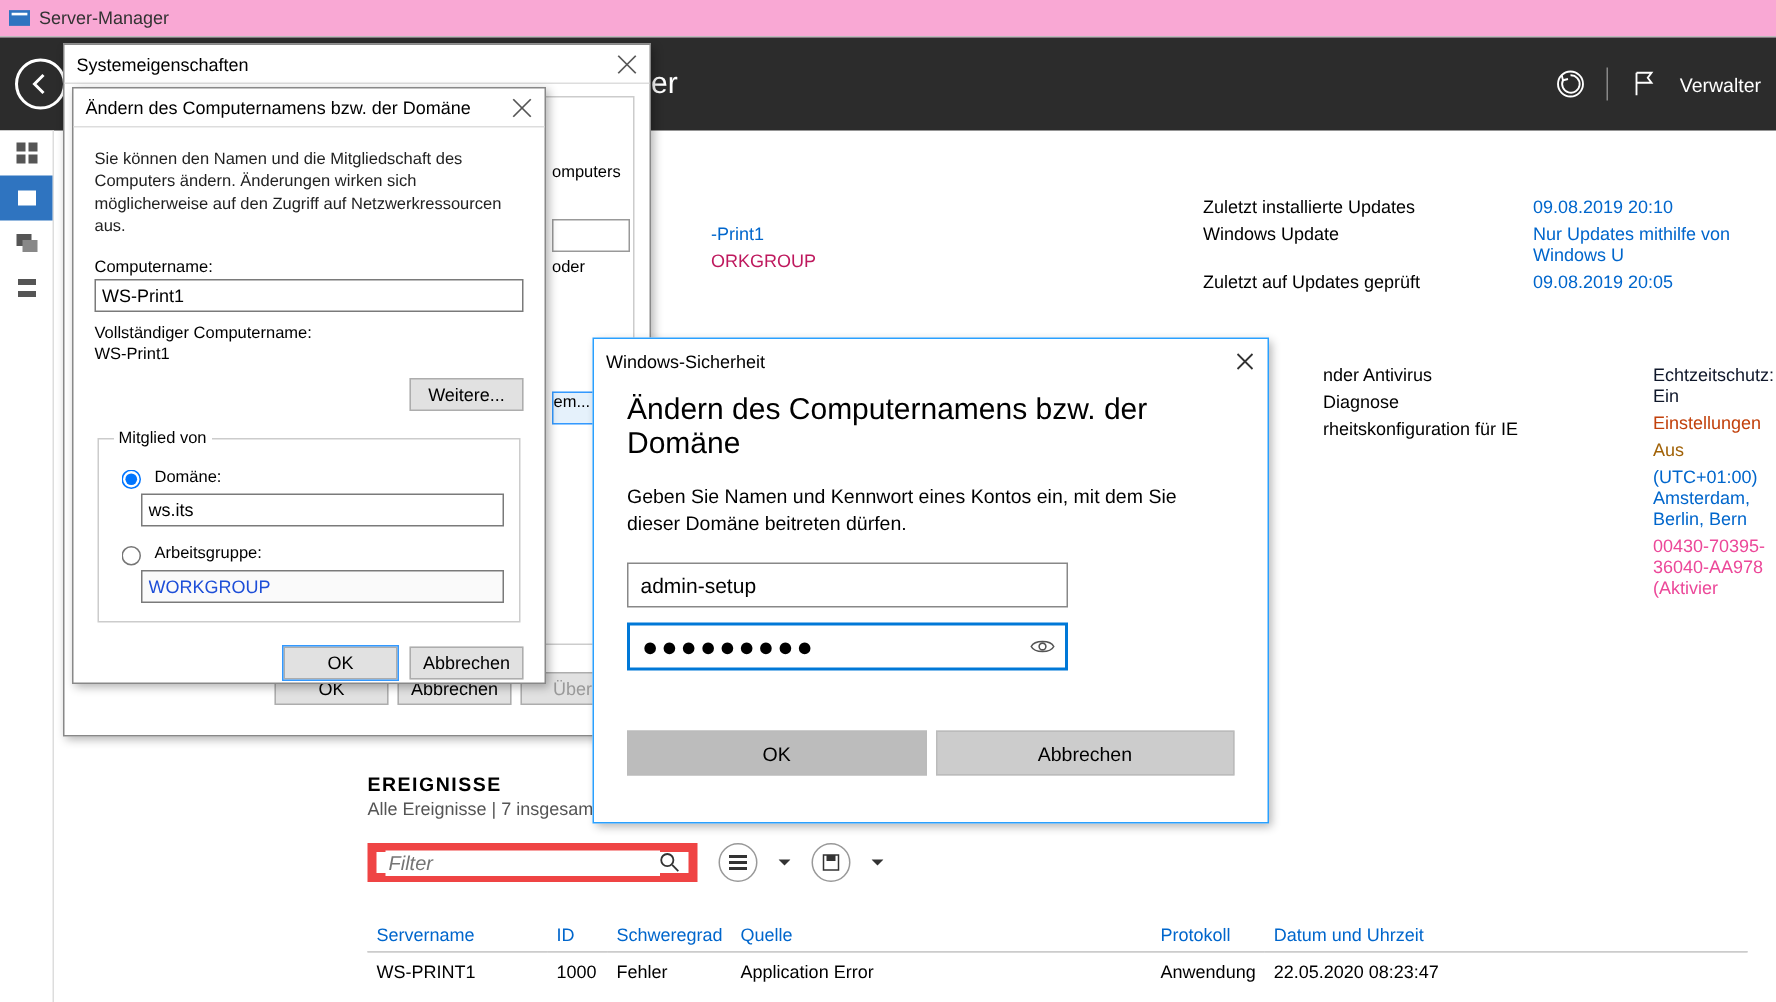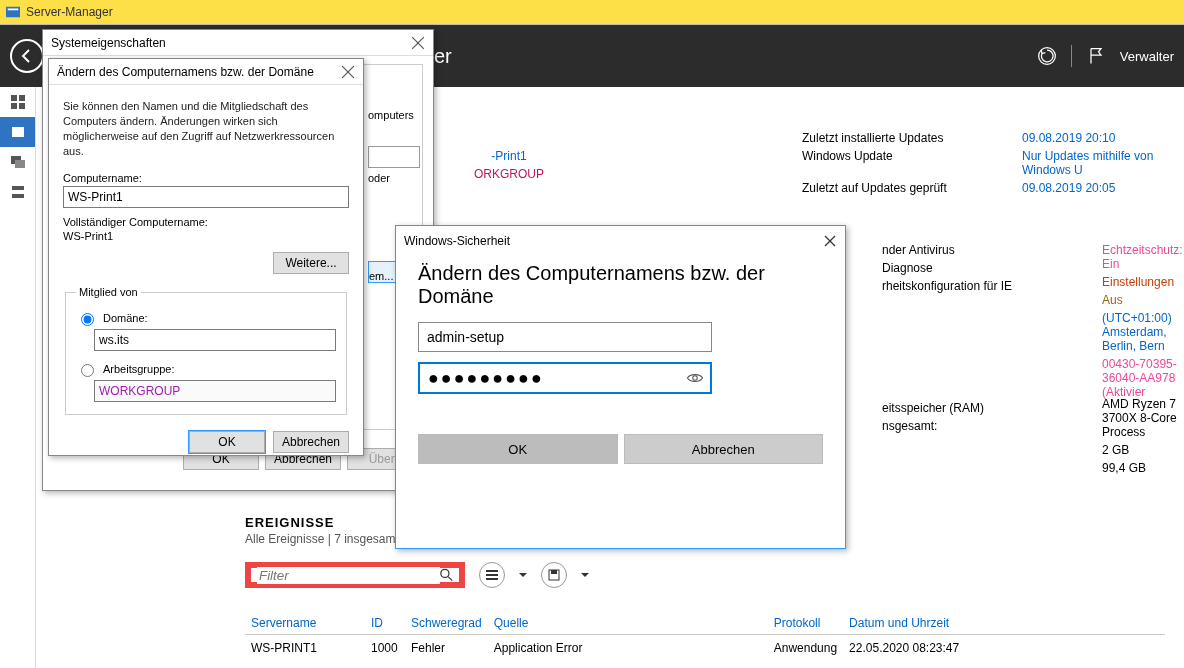--- a/index.html
+++ b/index.html
@@ -1,19 +1,19 @@
 <!DOCTYPE html>
 <html><head>
 <meta charset="utf-8">
 <style>
   * { box-sizing: border-box; font-family: "Segoe UI", Arial, sans-serif; }
   body { margin: 0; width: 1184px; height: 668px; overflow: hidden; background: #fff; position: relative; font-size: 12px; }
 
   
-  .titlebar { height: 25px; display: flex; align-items: center; padding: 0 6px; background: #fde047; border-bottom: 1px solid #bbb; }
+  .titlebar { height: 25px; display: flex; align-items: center; padding: 0 6px; background: #f9a8d4; border-bottom: 1px solid #bbb; }
   .titlebar .ic { width: 14px; height: 14px; margin-right: 6px; }
   .titlebar span { font-size: 12px; color: #333; }
 
   .ribbon { height: 62px; background: #2c2c2c; color: #fff; display: flex; align-items: center; position: relative; }
   .ribbon .back { width: 34px; height: 34px; border: 2px solid #fff; border-radius: 50%; display: flex; align-items: center; justify-content: center; margin-left: 10px; }
   .ribbon .title { font-size: 20px; font-weight: 300; margin-left: 380px; }
   .ribbon .right { position: absolute; right: 10px; display: flex; align-items: center; gap: 14px; font-size: 13px; }
   .ribbon .right svg { width: 20px; height: 20px; }
   .ribbon .sep { width: 1px; height: 22px; background: #888; }
 
@@ -53,42 +53,42 @@
   .dlg-name { left: 48px; top: 58px; width: 316px; height: 398px; }
   .dlg-name .body { padding: 14px 14px 10px 14px; }
   .dlg-name .desc { font-size: 11px; color: #222; line-height: 1.35; margin-bottom: 14px; }
   .dlg-name label { font-size: 11px; display: block; margin-bottom: 2px; }
   .dlg-name input[type=text] { width: 100%; height: 22px; border: 1px solid #7a7a7a; padding: 0 4px; font-size: 12px; }
   .dlg-name .readonly { font-size: 11px; margin: 2px 0 10px 0; }
   .dlg-name .more { display: flex; justify-content: flex-end; margin: 6px 0 12px 0; }
   .dlg-name fieldset { border: 1px solid #ccc; padding: 8px 10px 12px 10px; }
   .dlg-name fieldset legend { font-size: 11px; padding: 0 3px; }
   .dlg-name .radio-row { display: flex; align-items: center; gap: 6px; margin: 4px 0 3px 0; font-size: 11px; }
-  .dlg-name .wginput { color: #a21caf; }
+  .dlg-name .wginput { color: #1d4ed8; }
   .dlg-name .foot { display: flex; gap: 8px; justify-content: flex-end; margin-top: 16px; }
 
   
   .dlg-sec { left: 395px; top: 225px; width: 451px; height: 324px; border: 1px solid #29a0ff; }
   .dlg-sec .dlg-title { border: none; height: 30px; font-size: 12px; }
   .dlg-sec .body { padding: 6px 22px 18px 22px; }
   .dlg-sec h2 { font-size: 20px; font-weight: 400; margin: 0 0 14px 0; color: #000; }
   .dlg-sec p { font-size: 13px; margin: 0 0 18px 0; line-height: 1.35; }
   .dlg-sec input.cred { width: 294px; height: 30px; border: 1px solid #888; padding: 0 8px; font-size: 14px; display: block; margin-bottom: 10px; }
   .dlg-sec .pwwrap { position: relative; width: 294px; }
   .dlg-sec input.pw { border: 2px solid #0078d7; width: 294px; height: 32px; padding: 0 30px 0 8px; font-size: 18px; letter-spacing: 2px; }
   .dlg-sec .eye { position: absolute; right: 8px; top: 50%; transform: translateY(-50%); }
   .dlg-sec .foot { display: flex; gap: 6px; margin-top: 40px; }
   .dlg-sec .foot button { flex: 1; height: 30px; background: #ccc; border: 1px solid #bbb; font-size: 13px; cursor: pointer; }
   .dlg-sec .foot button.primary { background: #bcbcbc; }
 
   
   .behind-input { position: absolute; left: 368px; top: 146px; width: 52px; height: 22px; border: 1px solid #999; background: #fff; }
   .behind-txt1 { position: absolute; left: 368px; top: 109px; font-size: 11px; }
   .behind-txt2 { position: absolute; left: 368px; top: 172px; font-size: 11px; }
-  .behind-btn { position: absolute; left: 368px; top: 261px; height: 22px; width: 34px; border: 1px solid #3399ff; background: #e5f1fb; font-size: 11px; overflow: hidden; display: flex; align-items: flex-end; }
+  .behind-btn { position: absolute; left: 368px; top: 261px; height: 22px; width: 34px; border: 1px solid #3399ff; background: #e5f1fb; font-size: 11px; overflow: hidden; display: flex; align-items: flex-start; }
 
   .props-grid { display: grid; grid-template-columns: 220px auto; row-gap: 4px; font-size: 12px; }
 </style>
 </head>
 <body>
 
 <div class="titlebar">
   <svg class="ic" viewBox="0 0 16 16">
       <rect width="16" height="12" y="2" fill="#2f74c0"></rect>
       <rect x="2" y="4" width="12" height="2" fill="#fff"></rect>
@@ -139,61 +139,49 @@
     </div>
   <div class="item">
       <svg viewBox="0 0 16 16">
         <rect x="2" y="2" width="12" height="4" fill="#555"></rect>
         <rect x="2" y="10" width="12" height="4" fill="#555"></rect>
       </svg>
     </div>
 </div>
 
 <div class="content">
-  <div style="position:absolute; left:438px; top:62px; display:flex; flex-direction:column; gap:4px;text-align:center;">
+  <div style="position:absolute; left:438px; top:62px; display:flex; flex-direction:column; gap:4px;">
     <span class="lnk" style="color:#0066cc">-Print1</span>
     <span class="lnk" style="color:#be185d">ORKGROUP</span>
   </div>
 
   <div style="position:absolute; left:766px; top:44px;" class="props-grid">
     <span>Zuletzt installierte Updates</span>
     <span style="color:#0066cc">09.08.2019 20:10</span>
     <span>Windows Update</span>
     <span style="color:#0066cc">Nur Updates mithilfe von Windows U</span>
     <span>Zuletzt auf Updates geprüft</span>
     <span style="color:#0066cc">09.08.2019 20:05</span>
   </div>
 
   <div style="position:absolute; left:846px; top:156px;" class="props-grid">
     <div style="grid-column:1; display:flex; flex-direction:column; gap:4px; width:140px;">
       <span>nder Antivirus</span>
       <span>Diagnose</span>
       <span>rheitskonfiguration für IE</span>
     </div>
     <div style="grid-column:2; display:flex; flex-direction:column; gap:4px;">
-      <span style="color:#ec4899">Echtzeitschutz: Ein</span>
+      <span style="color:#0f172a">Echtzeitschutz: Ein</span>
       <span style="color:#c2410c">Einstellungen</span>
       <span style="color:#a16207">Aus</span>
       <span style="color:#0066cc">(UTC+01:00) Amsterdam, Berlin, Bern</span>
       <span style="color:#ec4899">00430-70395-36040-AA978 (Aktivier</span>
     </div>
   </div>
 
-  <div style="position:absolute; left:846px; top:310px;" class="props-grid">
-    <div style="grid-column:1; display:flex; flex-direction:column; gap:4px; width:140px;">
-      <span></span>
-      <span>eitsspeicher (RAM)</span>
-      <span>nsgesamt:</span>
-    </div>
-    <div style="grid-column:2; display:flex; flex-direction:column; gap:4px;">
-      <span>AMD Ryzen 7 3700X 8-Core Process</span>
-      <span>2 GB</span>
-      <span>99,4 GB</span>
-    </div>
-  </div>
 </div>
 
 <div class="events">
   <h3>EREIGNISSE</h3>
   <div class="sub">Alle Ereignisse | 7 insgesamt</div>
   <div class="filterrow">
     <div class="filterbox">
       <input placeholder="Filter" style="">
       <svg width="14" height="14" viewBox="0 0 16 16">
           <circle cx="6" cy="6" r="5" stroke="#333" fill="none" stroke-width="1.5"></circle>
@@ -309,20 +297,21 @@
 <div class="dlg dlg-sec">
   <div class="dlg-title">
     <span>Windows-Sicherheit</span>
     <svg class="close" viewBox="0 0 14 14">
         <line x1="2" y1="2" x2="12" y2="12" stroke="#333" stroke-width="1.2"></line>
         <line x1="12" y1="2" x2="2" y2="12" stroke="#333" stroke-width="1.2"></line>
       </svg>
   </div>
   <div class="body">
     <h2>Ändern des Computernamens bzw. der Domäne</h2>
+    <p>Geben Sie Namen und Kennwort eines Kontos ein, mit dem Sie dieser Domäne beitreten dürfen.</p>
     <input class="cred" type="text" value="admin-setup" style="">
     <div class="pwwrap">
       <input class="cred pw" type="text" value="●●●●●●●●●" style="">
       <svg class="eye" width="18" height="18" viewBox="0 0 24 24">
           <path d="M2 12 C5 6 19 6 22 12 C19 18 5 18 2 12 Z" stroke="#555" fill="none" stroke-width="1.4"></path>
           <circle cx="12" cy="12" r="3" stroke="#555" fill="none" stroke-width="1.4"></circle>
         </svg>
     </div>
     <div class="foot">
       <button class="primary">OK</button>

